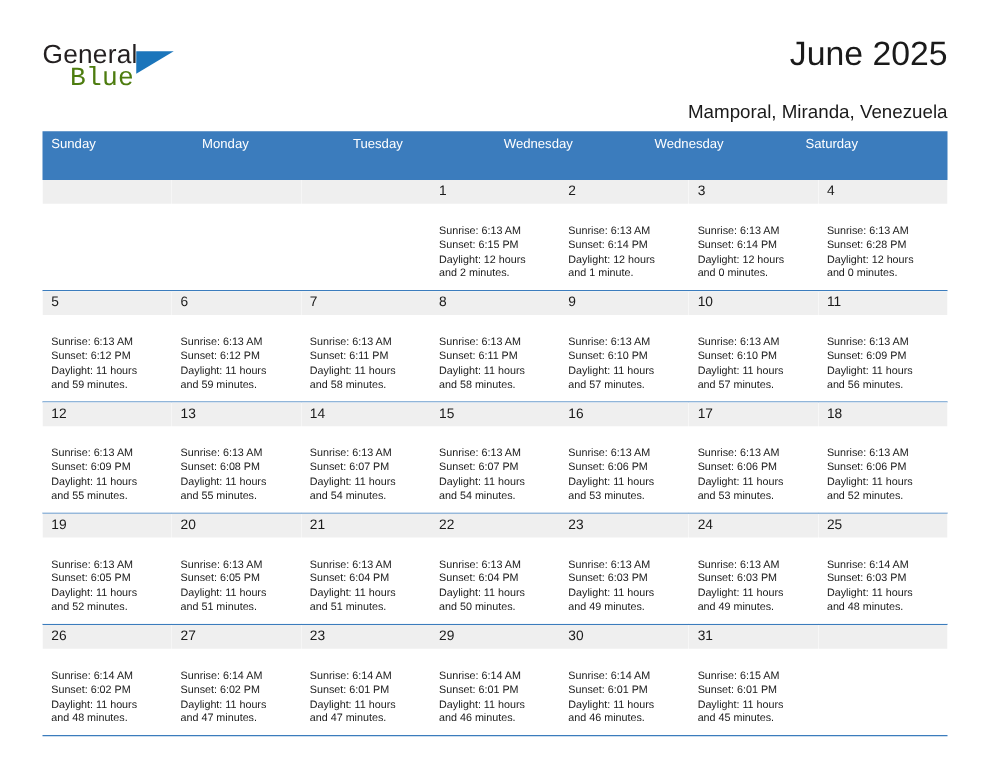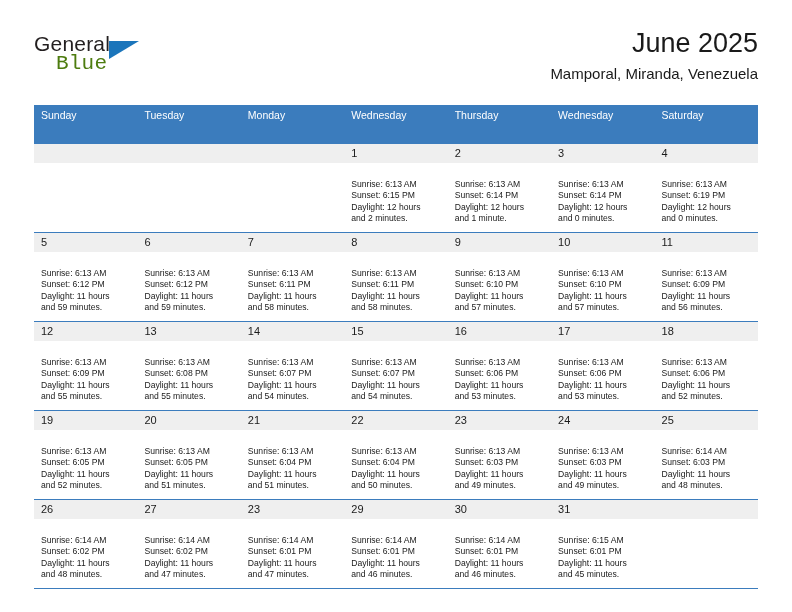--- a/index.html
+++ b/index.html
@@ -73,21 +73,21 @@
   .cal-title {
     font-size: 27px;
     color: #1a1a1a;
     line-height: 34px;
     white-space: nowrap;
   }
   .cal-subtitle {
     font-size: 15px;
     color: #1a1a1a;
     line-height: 22px;
-    margin-top: 3px;
+    margin-top: 19px;
     white-space: nowrap;
   }
 
   
   .calendar {
     position: absolute;
     left: 34px;
     top: 105px;
     width: 724px;
   }
@@ -159,24 +159,23 @@
     <div class="title-block">
       <div class="cal-title">June 2025</div>
       <div class="cal-subtitle">Mamporal, Miranda, Venezuela</div>
     </div>
 
   </div>
 
   <div class="calendar">
     <div class="dow-row">
       <div class="dow-cell">Sunday</div>
+      <div class="dow-cell">Monday</div>
       <div class="dow-cell">Tuesday</div>
-      <div class="dow-cell">Monday</div>
       <div class="dow-cell">Wednesday</div>
-      <div class="dow-cell">Thursday</div>
       <div class="dow-cell">Wednesday</div>
       <div class="dow-cell">Saturday</div>
     </div>
     <div id="weeks-container">
         <div class="week-row">
           <div class="day-cell empty">
             <div class="day-num-strip"></div>
           </div>
           <div class="day-cell empty">
             <div class="day-num-strip"></div>
@@ -208,21 +207,21 @@
               <div>Sunrise: 6:13 AM</div>
               <div>Sunset: 6:14 PM</div>
               <div>Daylight: 12 hours</div>
               <div>and 0 minutes.</div>
             </div>
           </div>
           <div class="day-cell">
             <div class="day-num-strip">4</div>
             <div class="day-info">
               <div>Sunrise: 6:13 AM</div>
-              <div>Sunset: 6:19 PM</div>
+              <div>Sunset: 6:28 PM</div>
               <div>Daylight: 12 hours</div>
               <div>and 0 minutes.</div>
             </div>
           </div>
         </div>
         <div class="week-row">
           <div class="day-cell">
             <div class="day-num-strip">5</div>
             <div class="day-info">
               <div>Sunrise: 6:13 AM</div>

